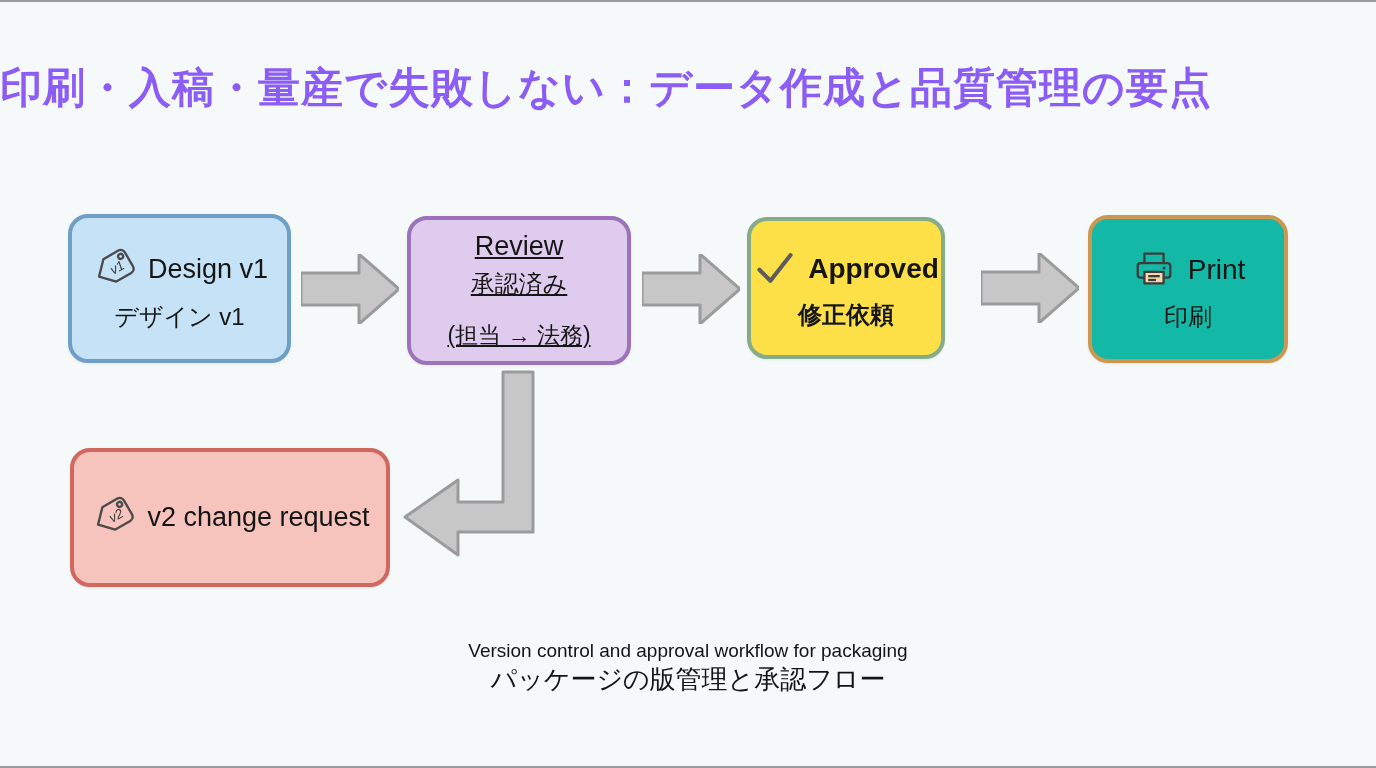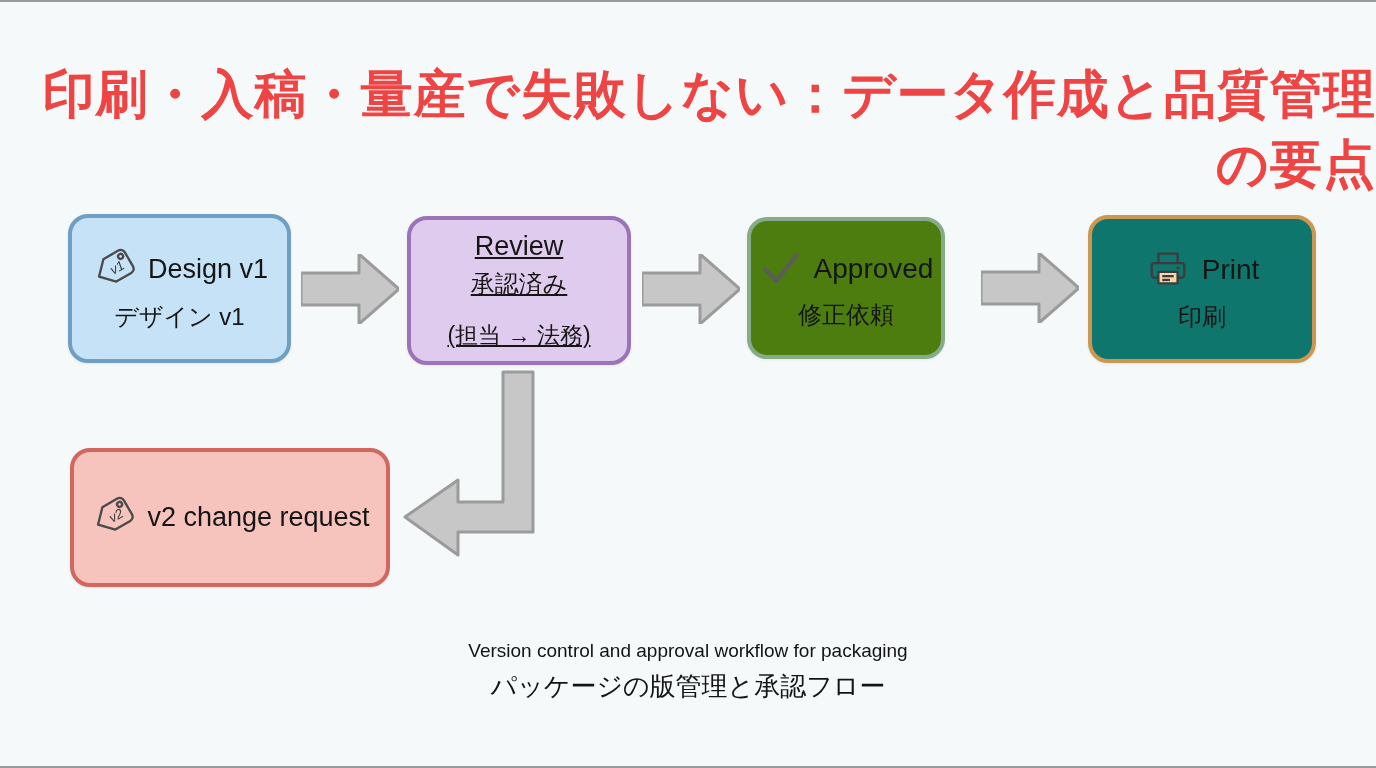--- a/index.html
+++ b/index.html
@@ -7,55 +7,55 @@
   .stage{
     position:relative;width:1376px;height:768px;
     background:#f6f9fa;overflow:hidden;
   }
   .edge-line{position:absolute;left:0;width:100%;height:2px;background:rgba(35,40,45,.45);}
   .edge-line.top{top:0;}
   .edge-line.bottom{bottom:0;}
 
   .title{
     position:absolute;top:60px;left:0;width:100%;
-    text-align:right;font-size:52px;font-weight:bold;
-    letter-spacing:1px;color:#ef4444;
+    text-align:left;font-size:42px;font-weight:bold;
+    letter-spacing:1px;color:#8b5cf6;
   }
 
   .node{
     position:absolute;box-sizing:border-box;
     border-radius:20px;border:4px solid;
     display:flex;flex-direction:column;align-items:center;justify-content:center;
     color:#151515;box-shadow:0 1px 3px rgba(0,0,0,.07);
   }
   .node .row{display:flex;align-items:center;gap:11px;}
   .node .label{font-size:27px;}
   .node .sub{font-size:24px;margin-top:6px;}
   .node .sub2{font-size:23px;margin-top:20px;}
 
   .node.design  {left:68px;  top:214px; width:223px; height:149px; background:#c6e2f7; border-color:#6f9fc4;}
   .node.review  {left:407px; top:216px; width:224px; height:149px; background:#dfcbee; border-color:#9c73b8;text-decoration:underline;}
-  .node.approved{left:747px; top:217px; width:198px; height:142px; background:#4d7c0f; border-color:#85ab88;}
-  .node.print   {left:1088px;top:215px; width:228px; height:148px; background:#0f766e; border-color:#cc9851;}
+  .node.approved{left:747px; top:217px; width:198px; height:142px; background:#fde047; border-color:#85ab88;font-weight:bold;}
+  .node.print   {left:1088px;top:215px; width:200px; height:148px; background:#14b8a6; border-color:#cc9851;}
   .node.v2      {left:70px;  top:448px; width:320px; height:139px; background:#f7c3bd; border-color:#d0685f;}
   .node.approved .label{font-size:28px;}
   .node.print .label{font-size:28px;}
 
   .arrow{position:absolute;}
   .a1{left:301px;top:254px;}
   .a2{left:642px;top:254px;}
   .a3{left:981px;top:253px;}
   .elbow{left:400px;top:368px;}
 
   .caption{
     position:absolute;top:640px;left:0;width:100%;
     text-align:center;color:#131313;
   }
   .caption .en{font-size:19px;}
-  .caption .ja{font-size:26px;margin-top:7px;}
+  .caption .ja{font-size:26px;}
 </style>
 </head>
 <body>
 
 <div class="stage">
 
   <div class="edge-line top"></div>
   <div class="edge-line bottom"></div>
 
   <div class="title">印刷・入稿・量産で失敗しない：データ作成と品質管理の要点</div>

